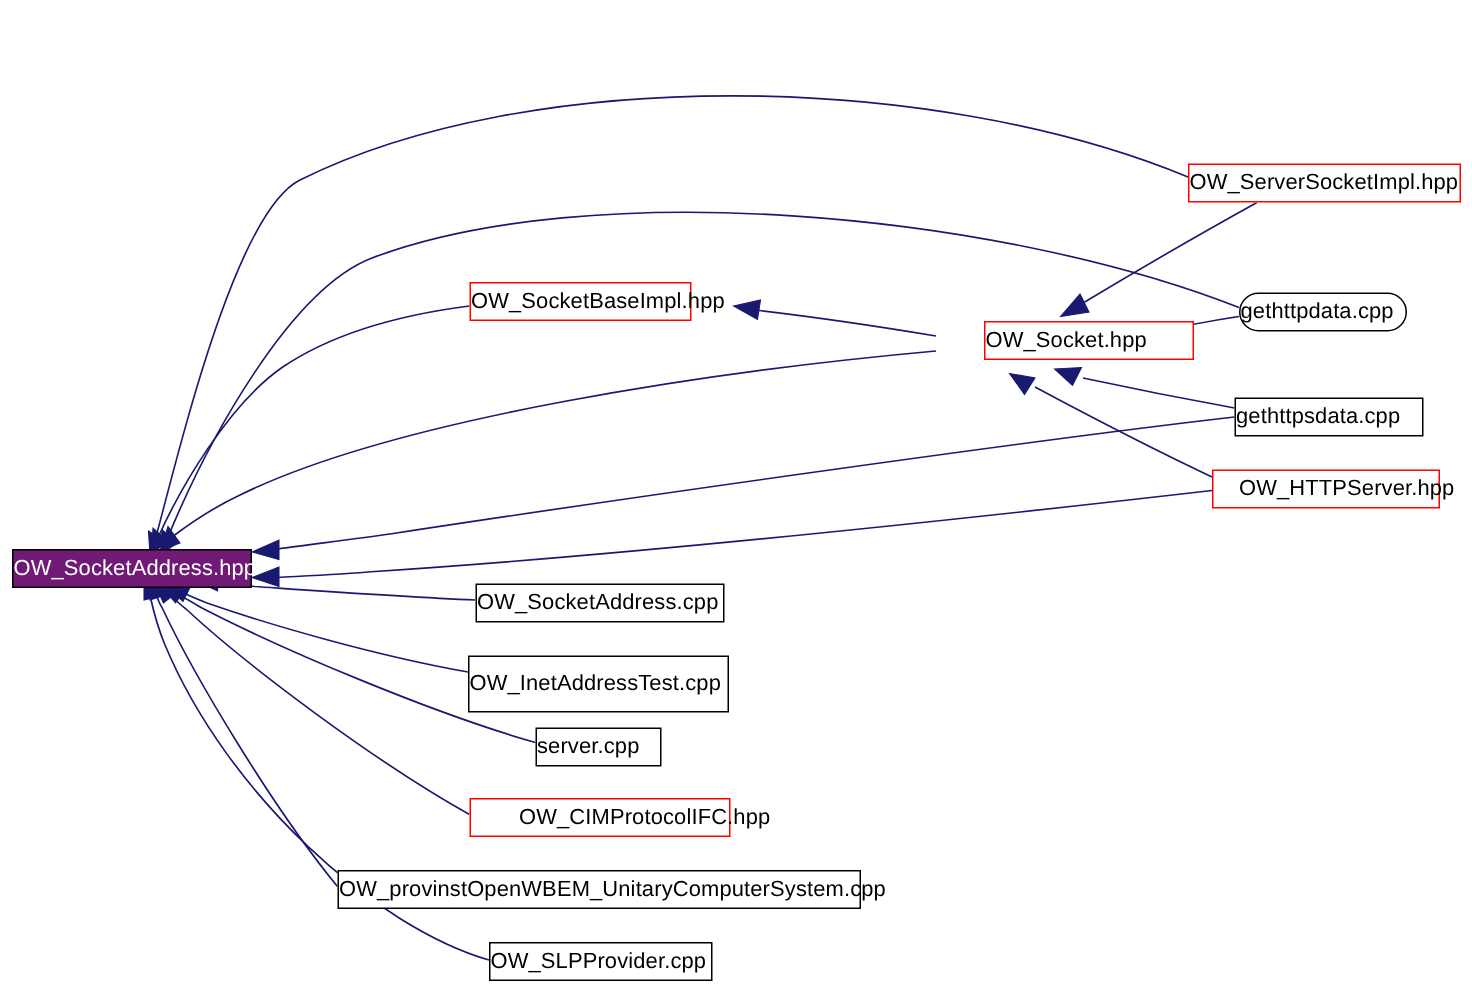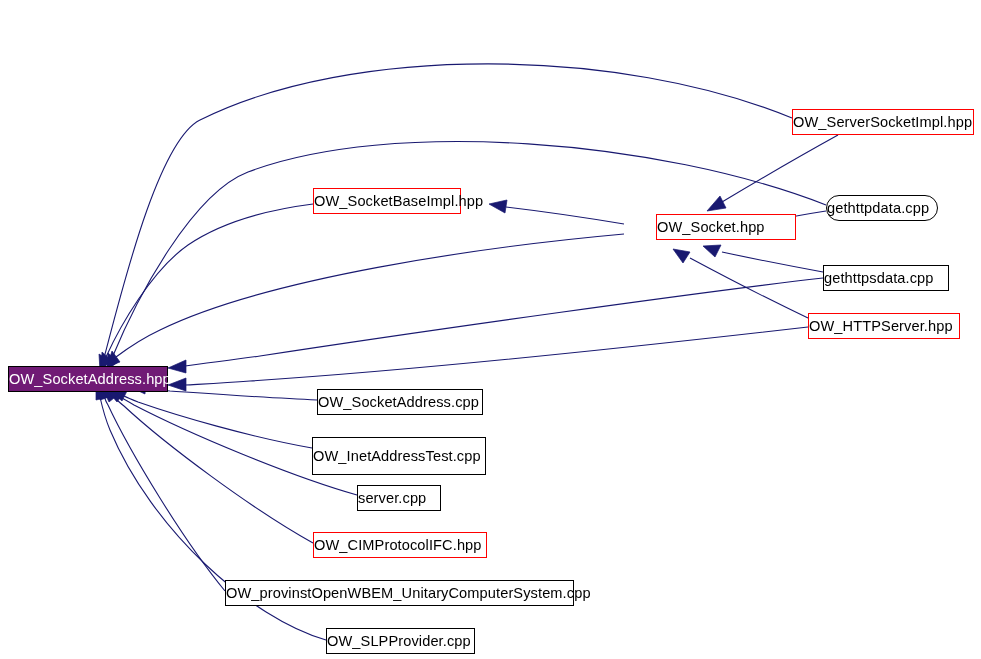--- a/index.html
+++ b/index.html
@@ -179,37 +179,37 @@
   </div>
 
   <div class="node-box red-frame" style="left:624px; top:214px; width:140px; height:26px;margin-left:32px;">
     <span class="node-label">OW_Socket.hpp</span>
   </div>
 
   <div class="node-box black-frame" style="left:823px; top:265px; width:126px; height:26px;">
     <span class="node-label">gethttpsdata.cpp</span>
   </div>
 
-  <div class="node-box red-frame" style="left:808px; top:313px; width:152px; height:26px;">
+  <div class="node-box red-frame" style="left:808px; top:313px; width:152px; height:26px;padding-left:17px;">
     <span class="node-label">OW_HTTPServer.hpp</span>
   </div>
 
   <div class="node-box black-frame" style="left:317px; top:389px; width:166px; height:26px;">
     <span class="node-label">OW_SocketAddress.cpp</span>
   </div>
 
   <div class="node-box black-frame" style="left:312px; top:437px; width:174px; height:38px;">
     <span class="node-label">OW_InetAddressTest.cpp</span>
   </div>
 
   <div class="node-box black-frame" style="left:357px; top:485px; width:84px; height:26px;">
     <span class="node-label">server.cpp</span>
   </div>
 
-  <div class="node-box red-frame" style="left:313px; top:532px; width:174px; height:26px;">
+  <div class="node-box red-frame" style="left:313px; top:532px; width:174px; height:26px;padding-left:32px;">
     <span class="node-label">OW_CIMProtocolIFC.hpp</span>
   </div>
 
   <div class="node-box black-frame" style="left:225px; top:580px; width:349px; height:26px;">
     <span class="node-label">OW_provinstOpenWBEM_UnitaryComputerSystem.cpp</span>
   </div>
 
   <div class="node-box black-frame" style="left:326px; top:628px; width:149px; height:26px;">
     <span class="node-label">OW_SLPProvider.cpp</span>
   </div>

